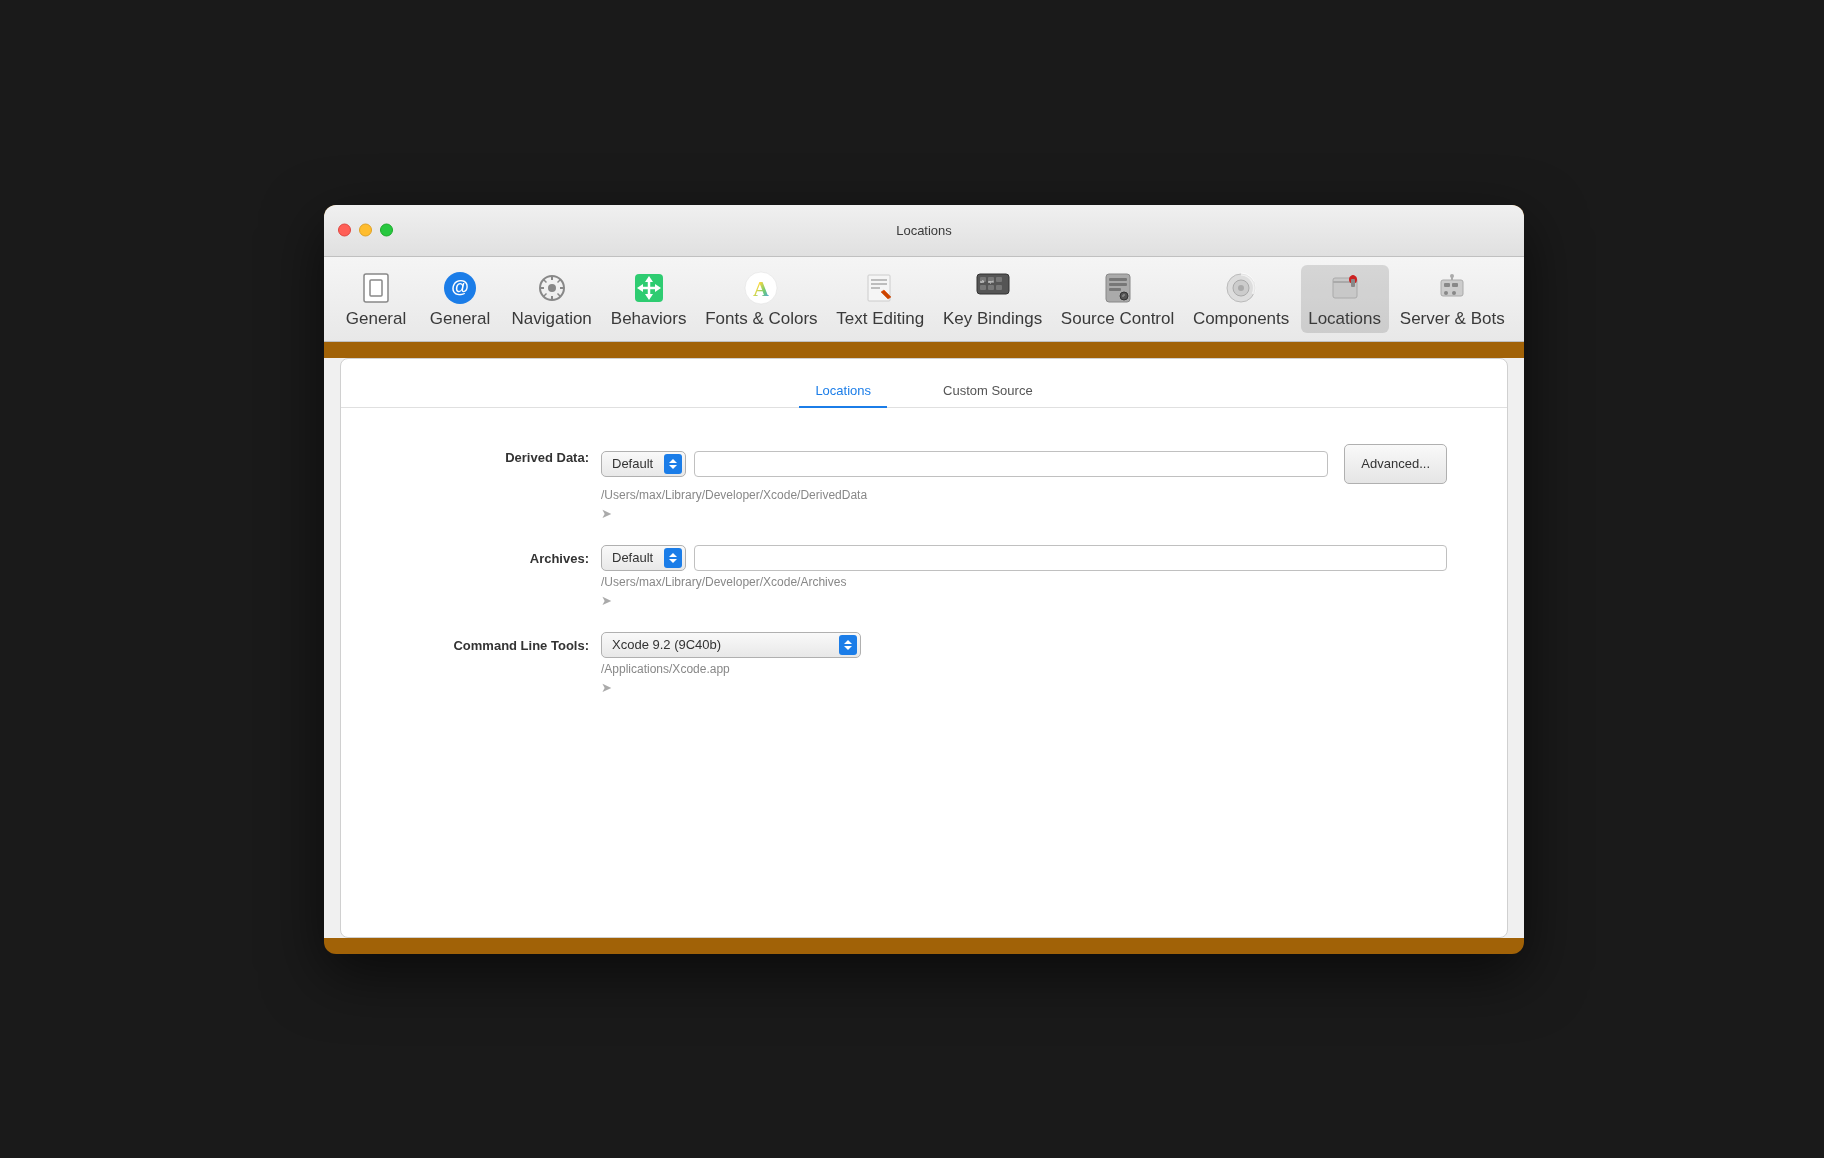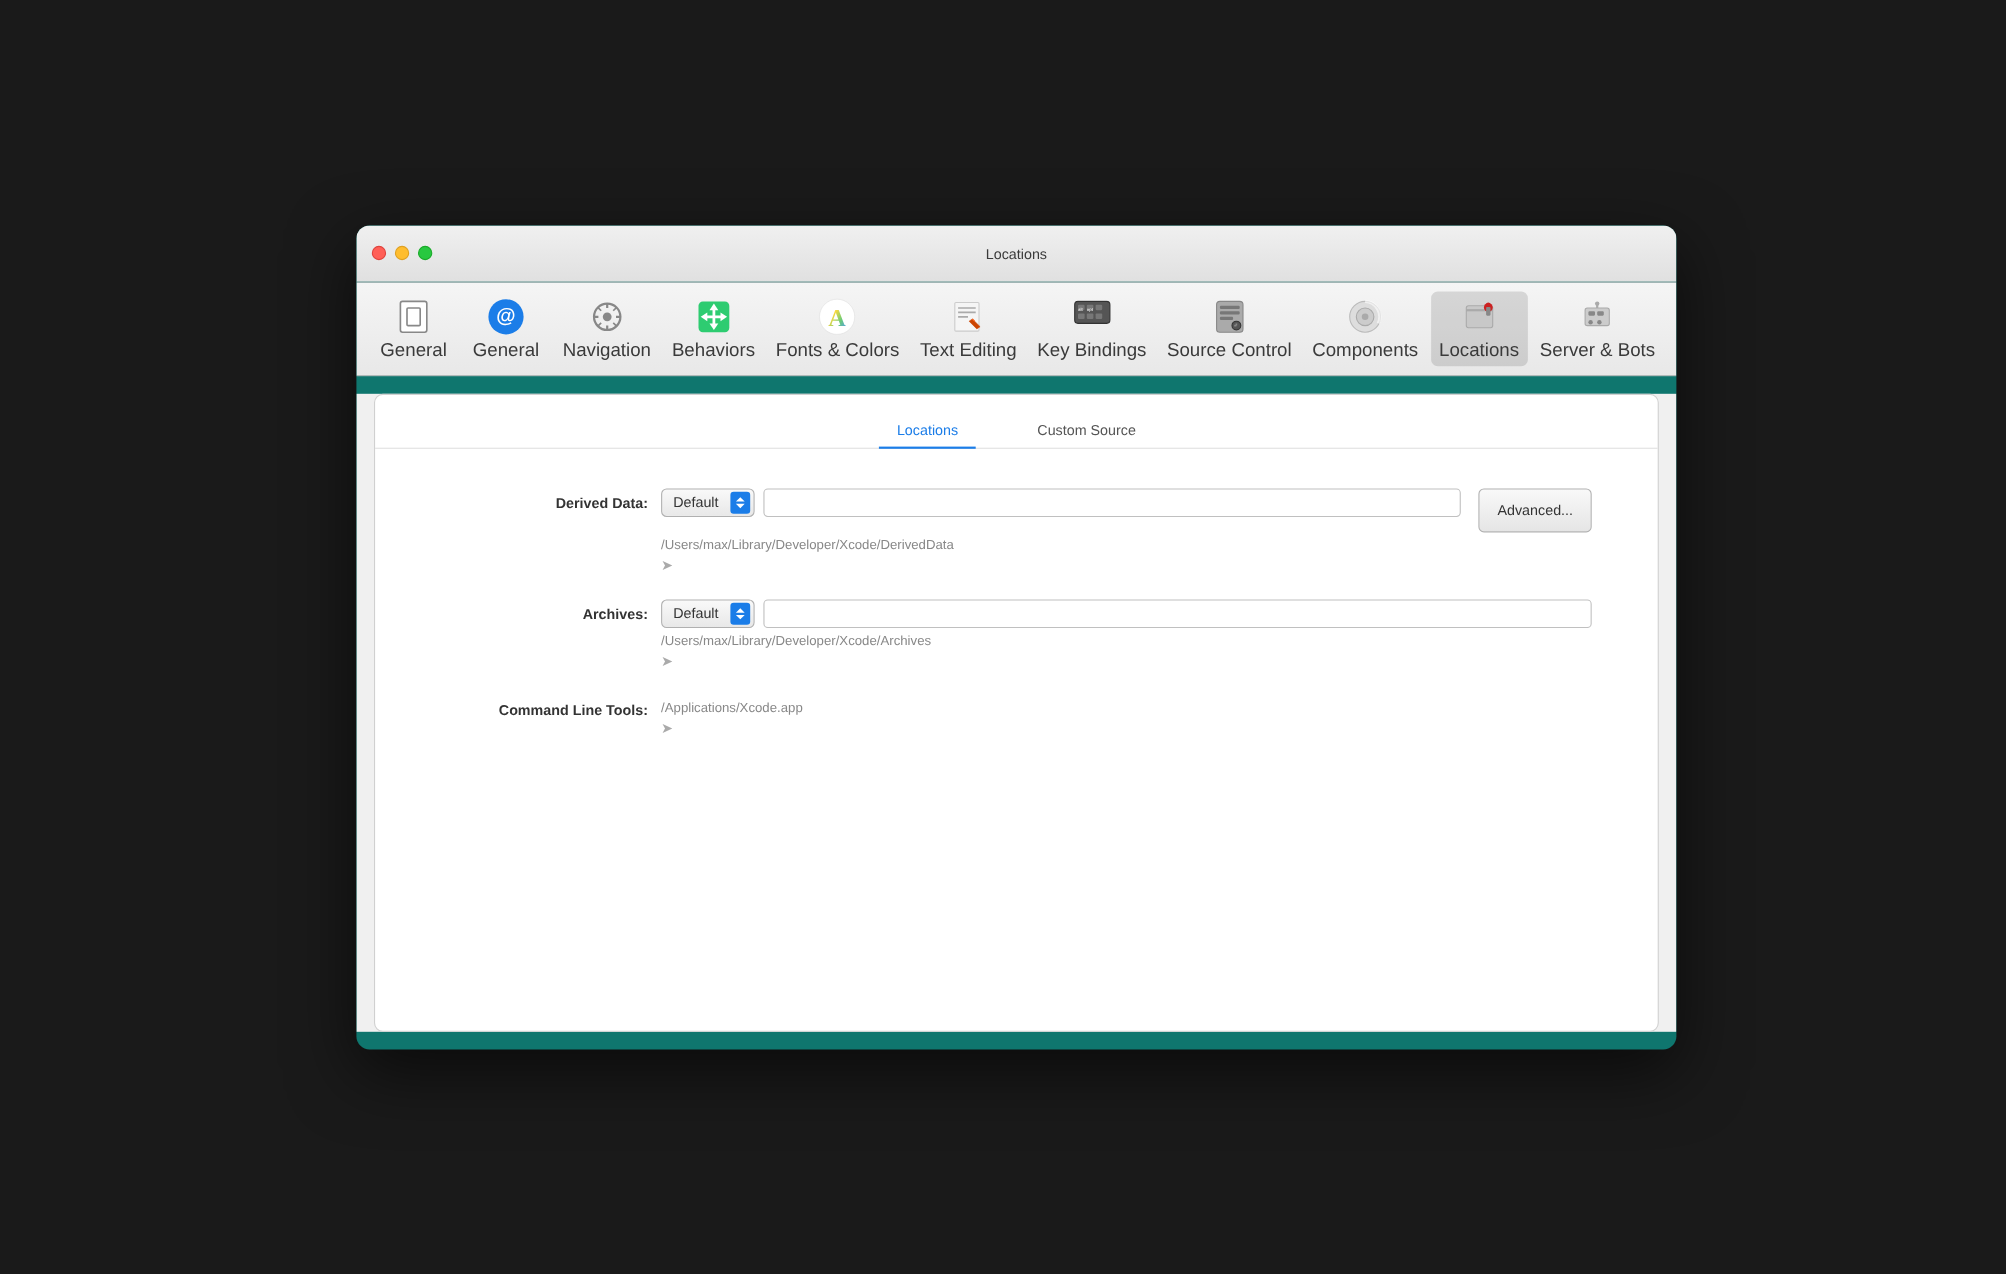--- a/index.html
+++ b/index.html
@@ -8,21 +8,21 @@
       background: #1a1a1a;
       display: flex;
       align-items: center;
       justify-content: center;
       min-height: 100vh;
       font-family: -apple-system, BlinkMacSystemFont, "San Francisco", "Helvetica Neue", sans-serif;
     }
 
     .window {
       width: 1200px;
-      background: #0f766e;
+      background: #a16207;
       border-radius: 12px;
       box-shadow: 0 20px 60px rgba(0,0,0,0.6);
       overflow: hidden;
       margin-left: 24px;
     }
 
     .titlebar {
       background: linear-gradient(to bottom, #f0f0f0, #e0e0e0);
       height: 52px;
       display: flex;
@@ -168,21 +168,21 @@
     }
 
     .form-controls {
       display: flex;
       flex-direction: column;
       flex: 1;
     }
 
     .form-input-row {
       display: flex;
-      align-items: flex-start;
+      align-items: center;
       gap: 8px;
     }
 
     .select-wrapper {
       position: relative;
       display: inline-flex;
       align-items: center;
     }
 
     .select-box {
@@ -552,20 +552,28 @@
                 <span class="path-arrow">➤</span>
               </div>
             </div>
           </div>
         </div>
 
         <div class="form-section">
           <div class="form-row">
             <div class="form-label">Command Line Tools:</div>
             <div class="form-controls">
+              <div class="form-input-row">
+                <div class="command-select-wrapper">
+                  <select class="command-select-box">
+                    <option>Xcode 9.2 (9C40b)</option>
+                  </select>
+                  <div class="command-select-arrows"></div>
+                </div>
+              </div>
               <div class="path-hint">
                 <span>/Applications/Xcode.app</span>
                 <span class="path-arrow">➤</span>
               </div>
             </div>
           </div>
         </div>
 
       </div>
     </div>

